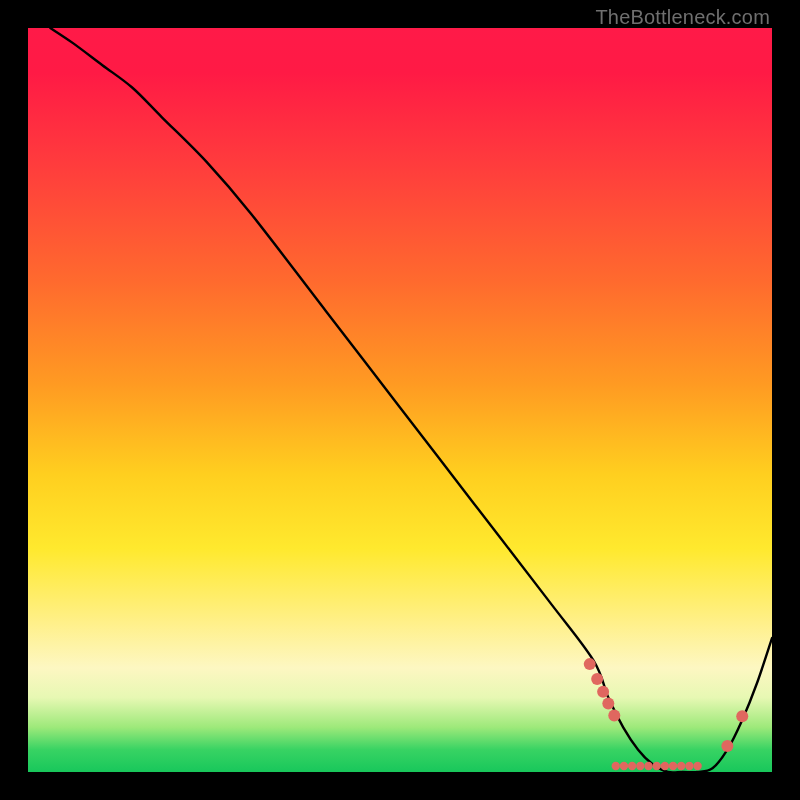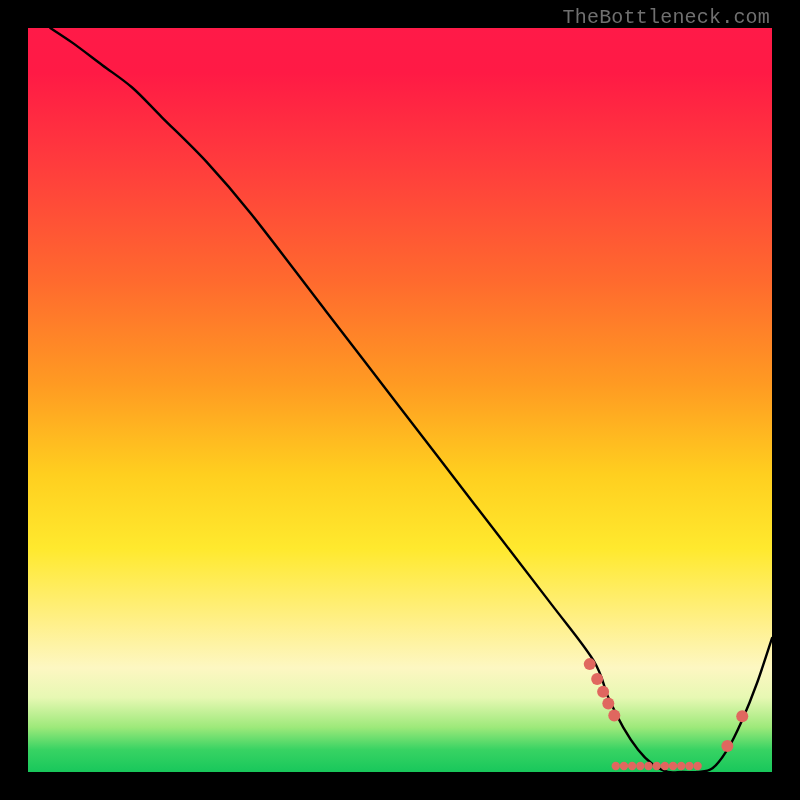--- a/index.html
+++ b/index.html
@@ -9,21 +9,20 @@
     height: 800px;
     background: #000;
     overflow: hidden;
     font-family: Arial, Helvetica, sans-serif;
   }
   .frame {
     position: relative;
     width: 800px;
     height: 583px;
     background: #000;
-    font-family: Liberation Mono, monospace;
   }
   .plot {
     position: absolute;
     left: 28px;
     top: 28px;
     width: 744px;
     height: 744px;
     
     background: linear-gradient(
       to bottom,

